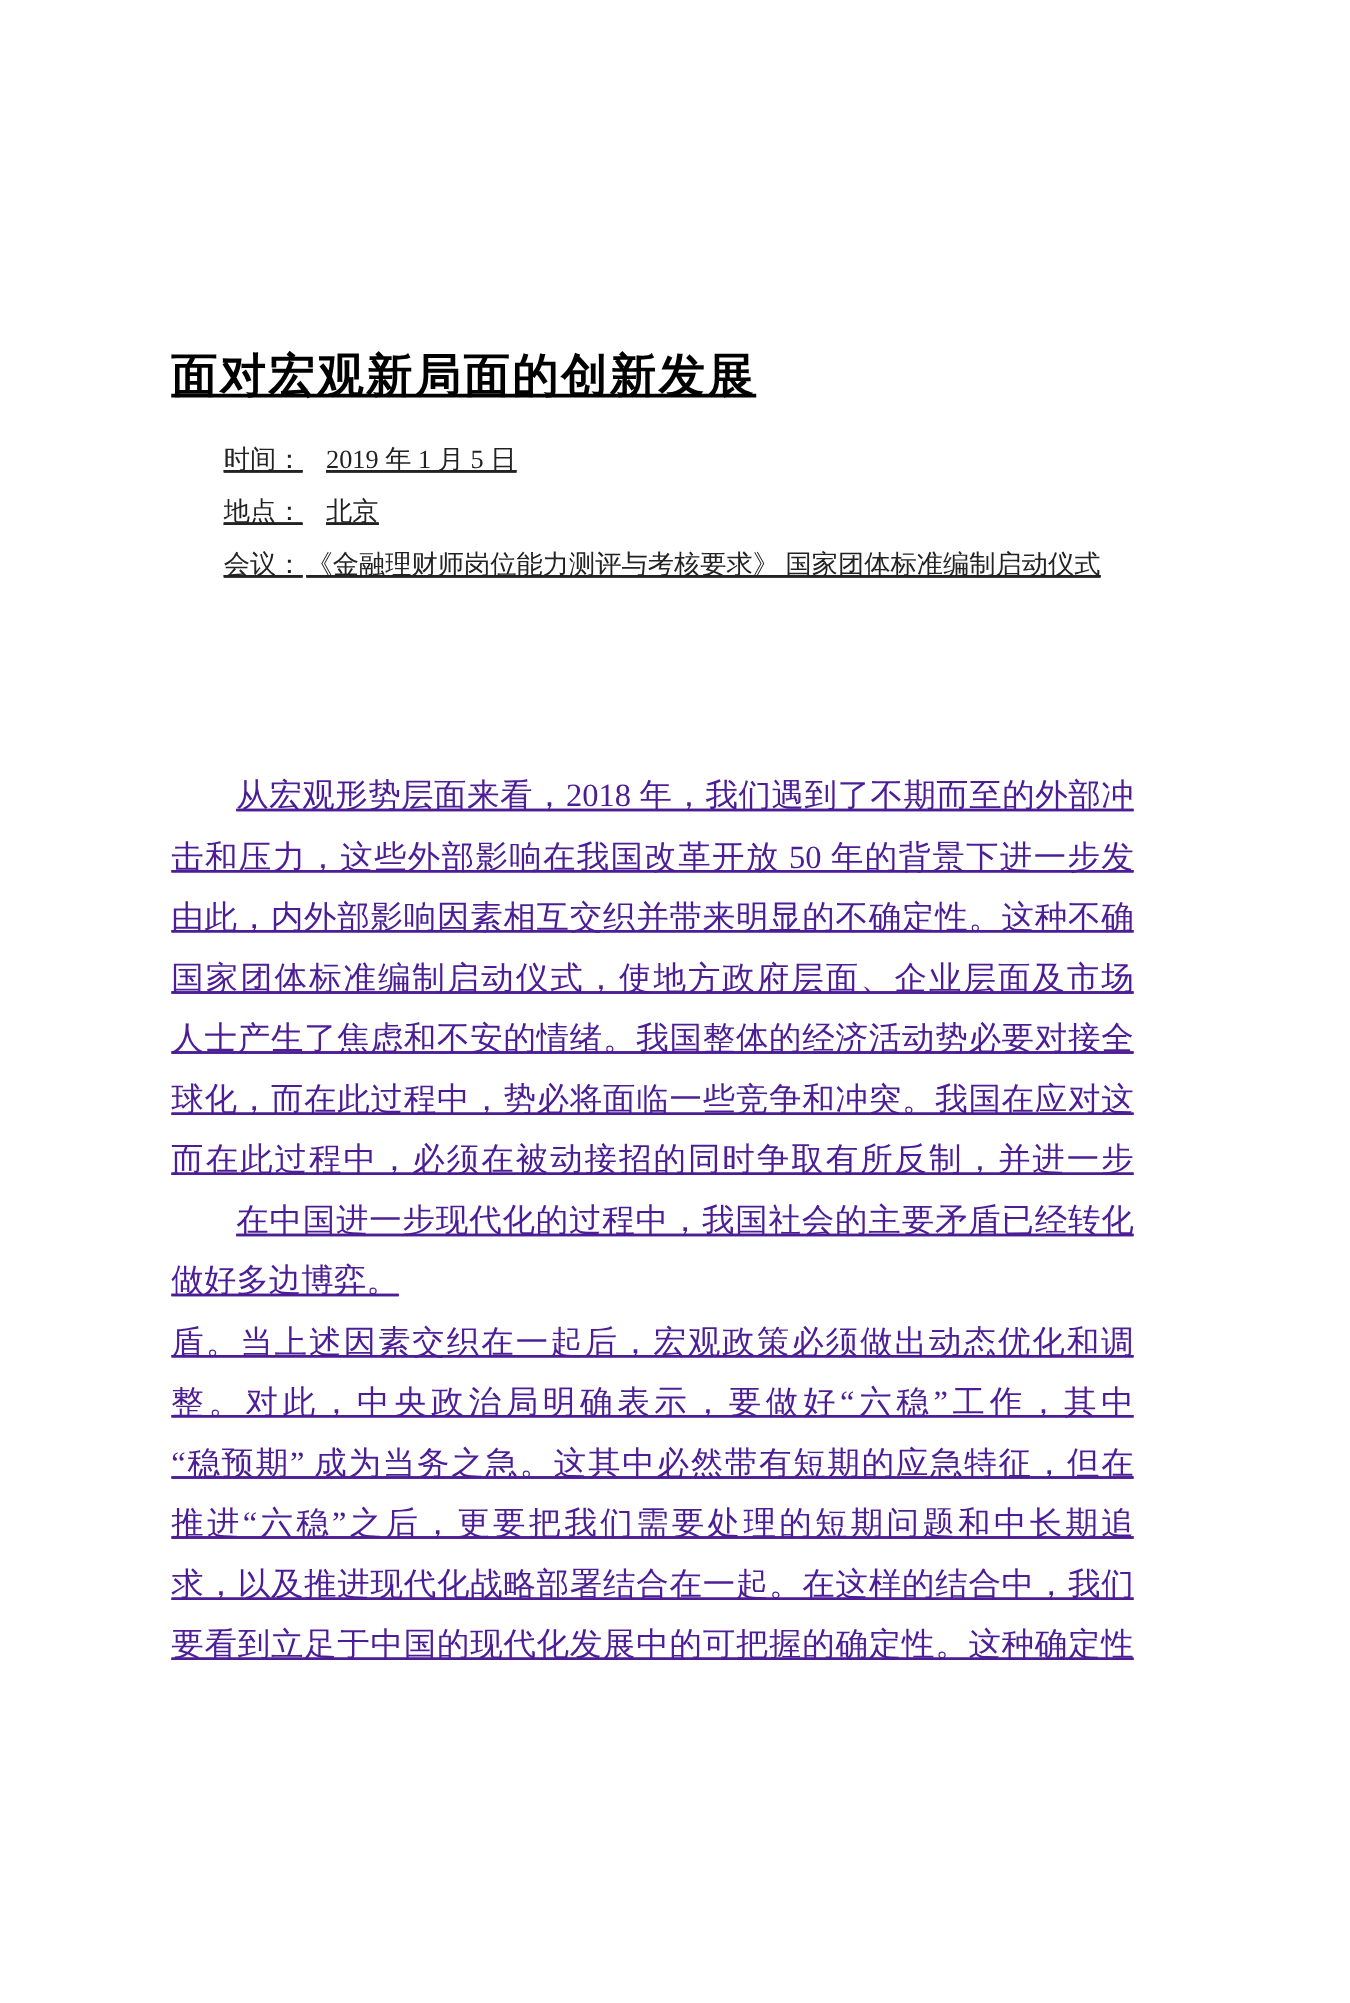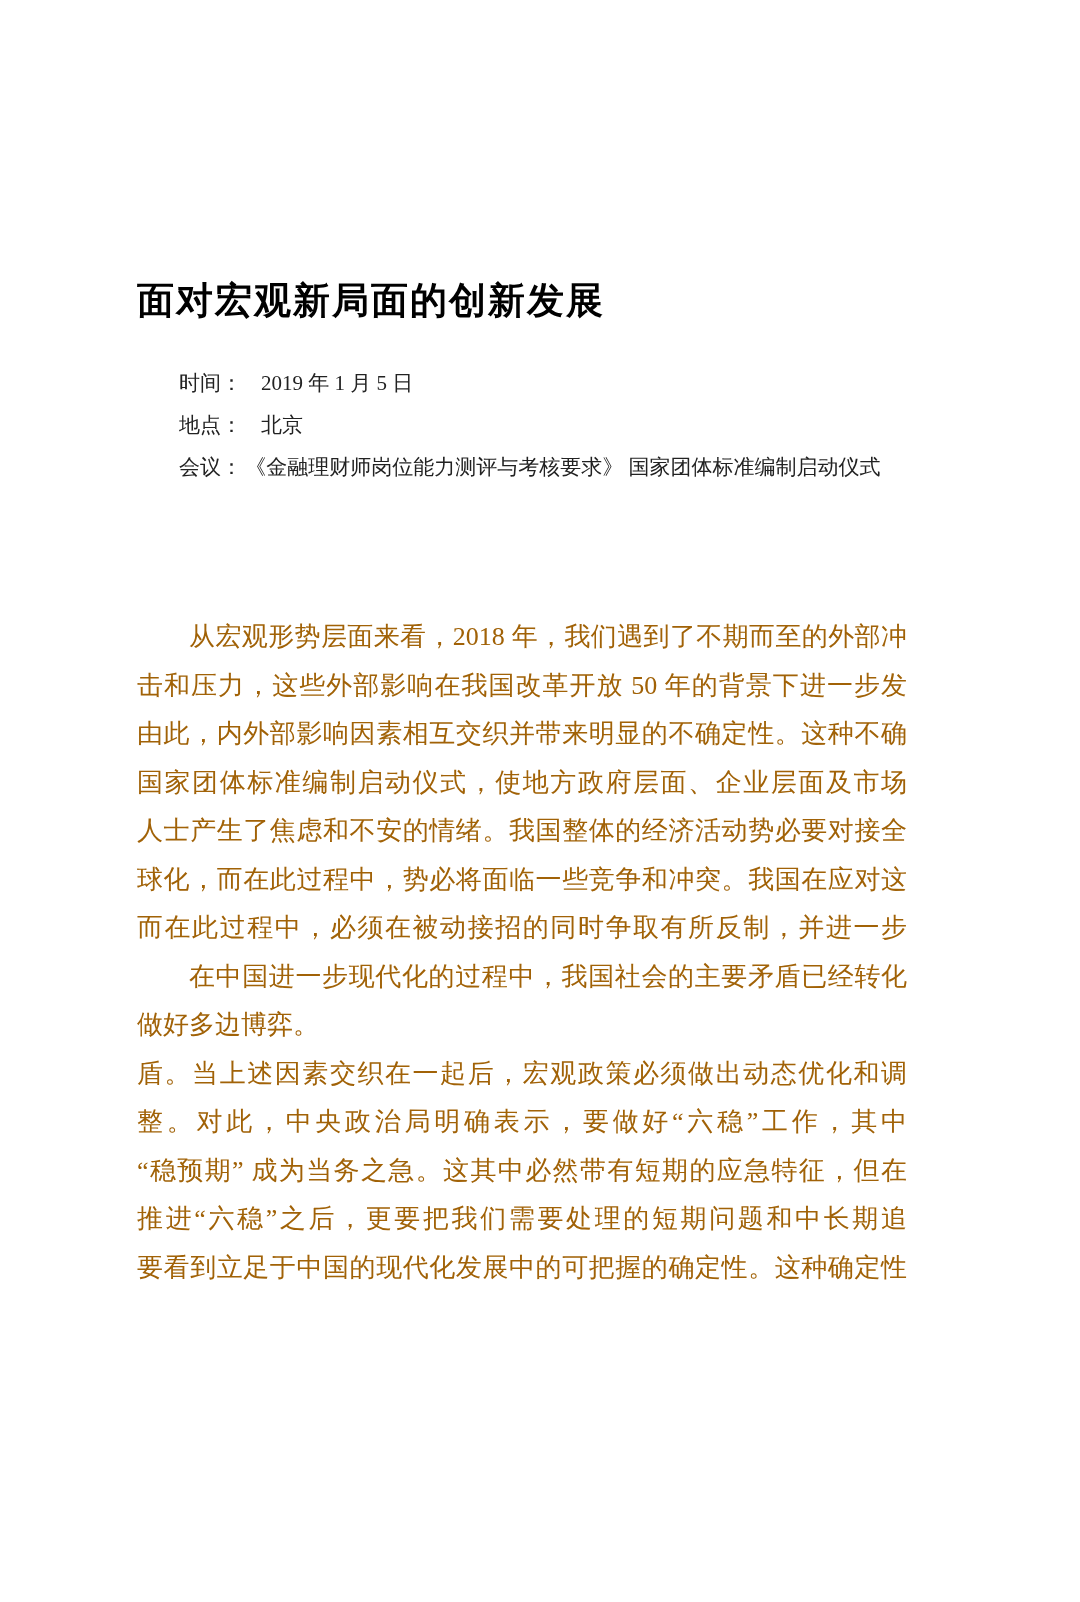--- a/index.html
+++ b/index.html
@@ -1,15 +1,15 @@
 <!DOCTYPE html>
 <html><head>
 <meta charset="utf-8">
 <style>
-  * { margin: 0; padding: 0; box-sizing: border-box; }
+  * { margin: 0; padding: 0; box-sizing: border-box; text-decoration: underline; }
   html, body { background: #ffffff; }
   .page {
     position: relative;
     width: 1080px;
     height: 1602px;
     background: #ffffff;
     overflow: hidden;
     font-family: "Liberation Serif", "DejaVu Serif", serif;
     color: #1f1f1f;
   }
@@ -20,38 +20,38 @@
     font-size: 37px;
     font-weight: 700;
     color: #000000;
     letter-spacing: 2px;
     white-space: nowrap;
     font-family: "Liberation Serif", "DejaVu Serif", serif;
   }
   .meta {
     position: absolute;
     left: 179px;
-    top: 362px;
+    top: 346px;
     font-size: 21px;
     color: #222222;
   }
   .meta-row {
     height: 42px;
     line-height: 42px;
     white-space: nowrap;
   }
   .meta-row .meta-value { margin-left: 0.9em; }
   .meta-row.tight .meta-value { margin-left: 0.15em; }
   .body-text {
     position: absolute;
     left: 137px;
     top: 613px;
     width: 770px;
     font-size: 26px;
-    color: #a16207;
+    color: #4c1d95;
   }
   .ln {
     height: 48.5px;
     line-height: 48.5px;
     text-align: justify;
     text-align-last: justify;
     text-justify: inter-character;
     overflow: hidden;
   }
   .ln.indent { text-indent: 2em; }
@@ -84,16 +84,17 @@
     <div class="ln">人士产生了焦虑和不安的情绪。我国整体的经济活动势必要对接全</div>
     <div class="ln">球化，而在此过程中，势必将面临一些竞争和冲突。我国在应对这</div>
     <div class="ln">而在此过程中，必须在被动接招的同时争取有所反制，并进一步</div>
     <div class="ln indent">在中国进一步现代化的过程中，我国社会的主要矛盾已经转化</div>
 
     <div class="ln end">做好多边博弈。</div>
     <div class="ln">盾。当上述因素交织在一起后，宏观政策必须做出动态优化和调</div>
     <div class="ln">整。对此，中央政治局明确表示，要做好“六稳”工作，其中</div>
     <div class="ln">“稳预期” 成为当务之急。这其中必然带有短期的应急特征，但在</div>
     <div class="ln">推进“六稳”之后，更要把我们需要处理的短期问题和中长期追</div>
+    <div class="ln">求，以及推进现代化战略部署结合在一起。在这样的结合中，我们</div>
     <div class="ln">要看到立足于中国的现代化发展中的可把握的确定性。这种确定性</div>
   </div>
 
 </div>
 
 </body></html>

